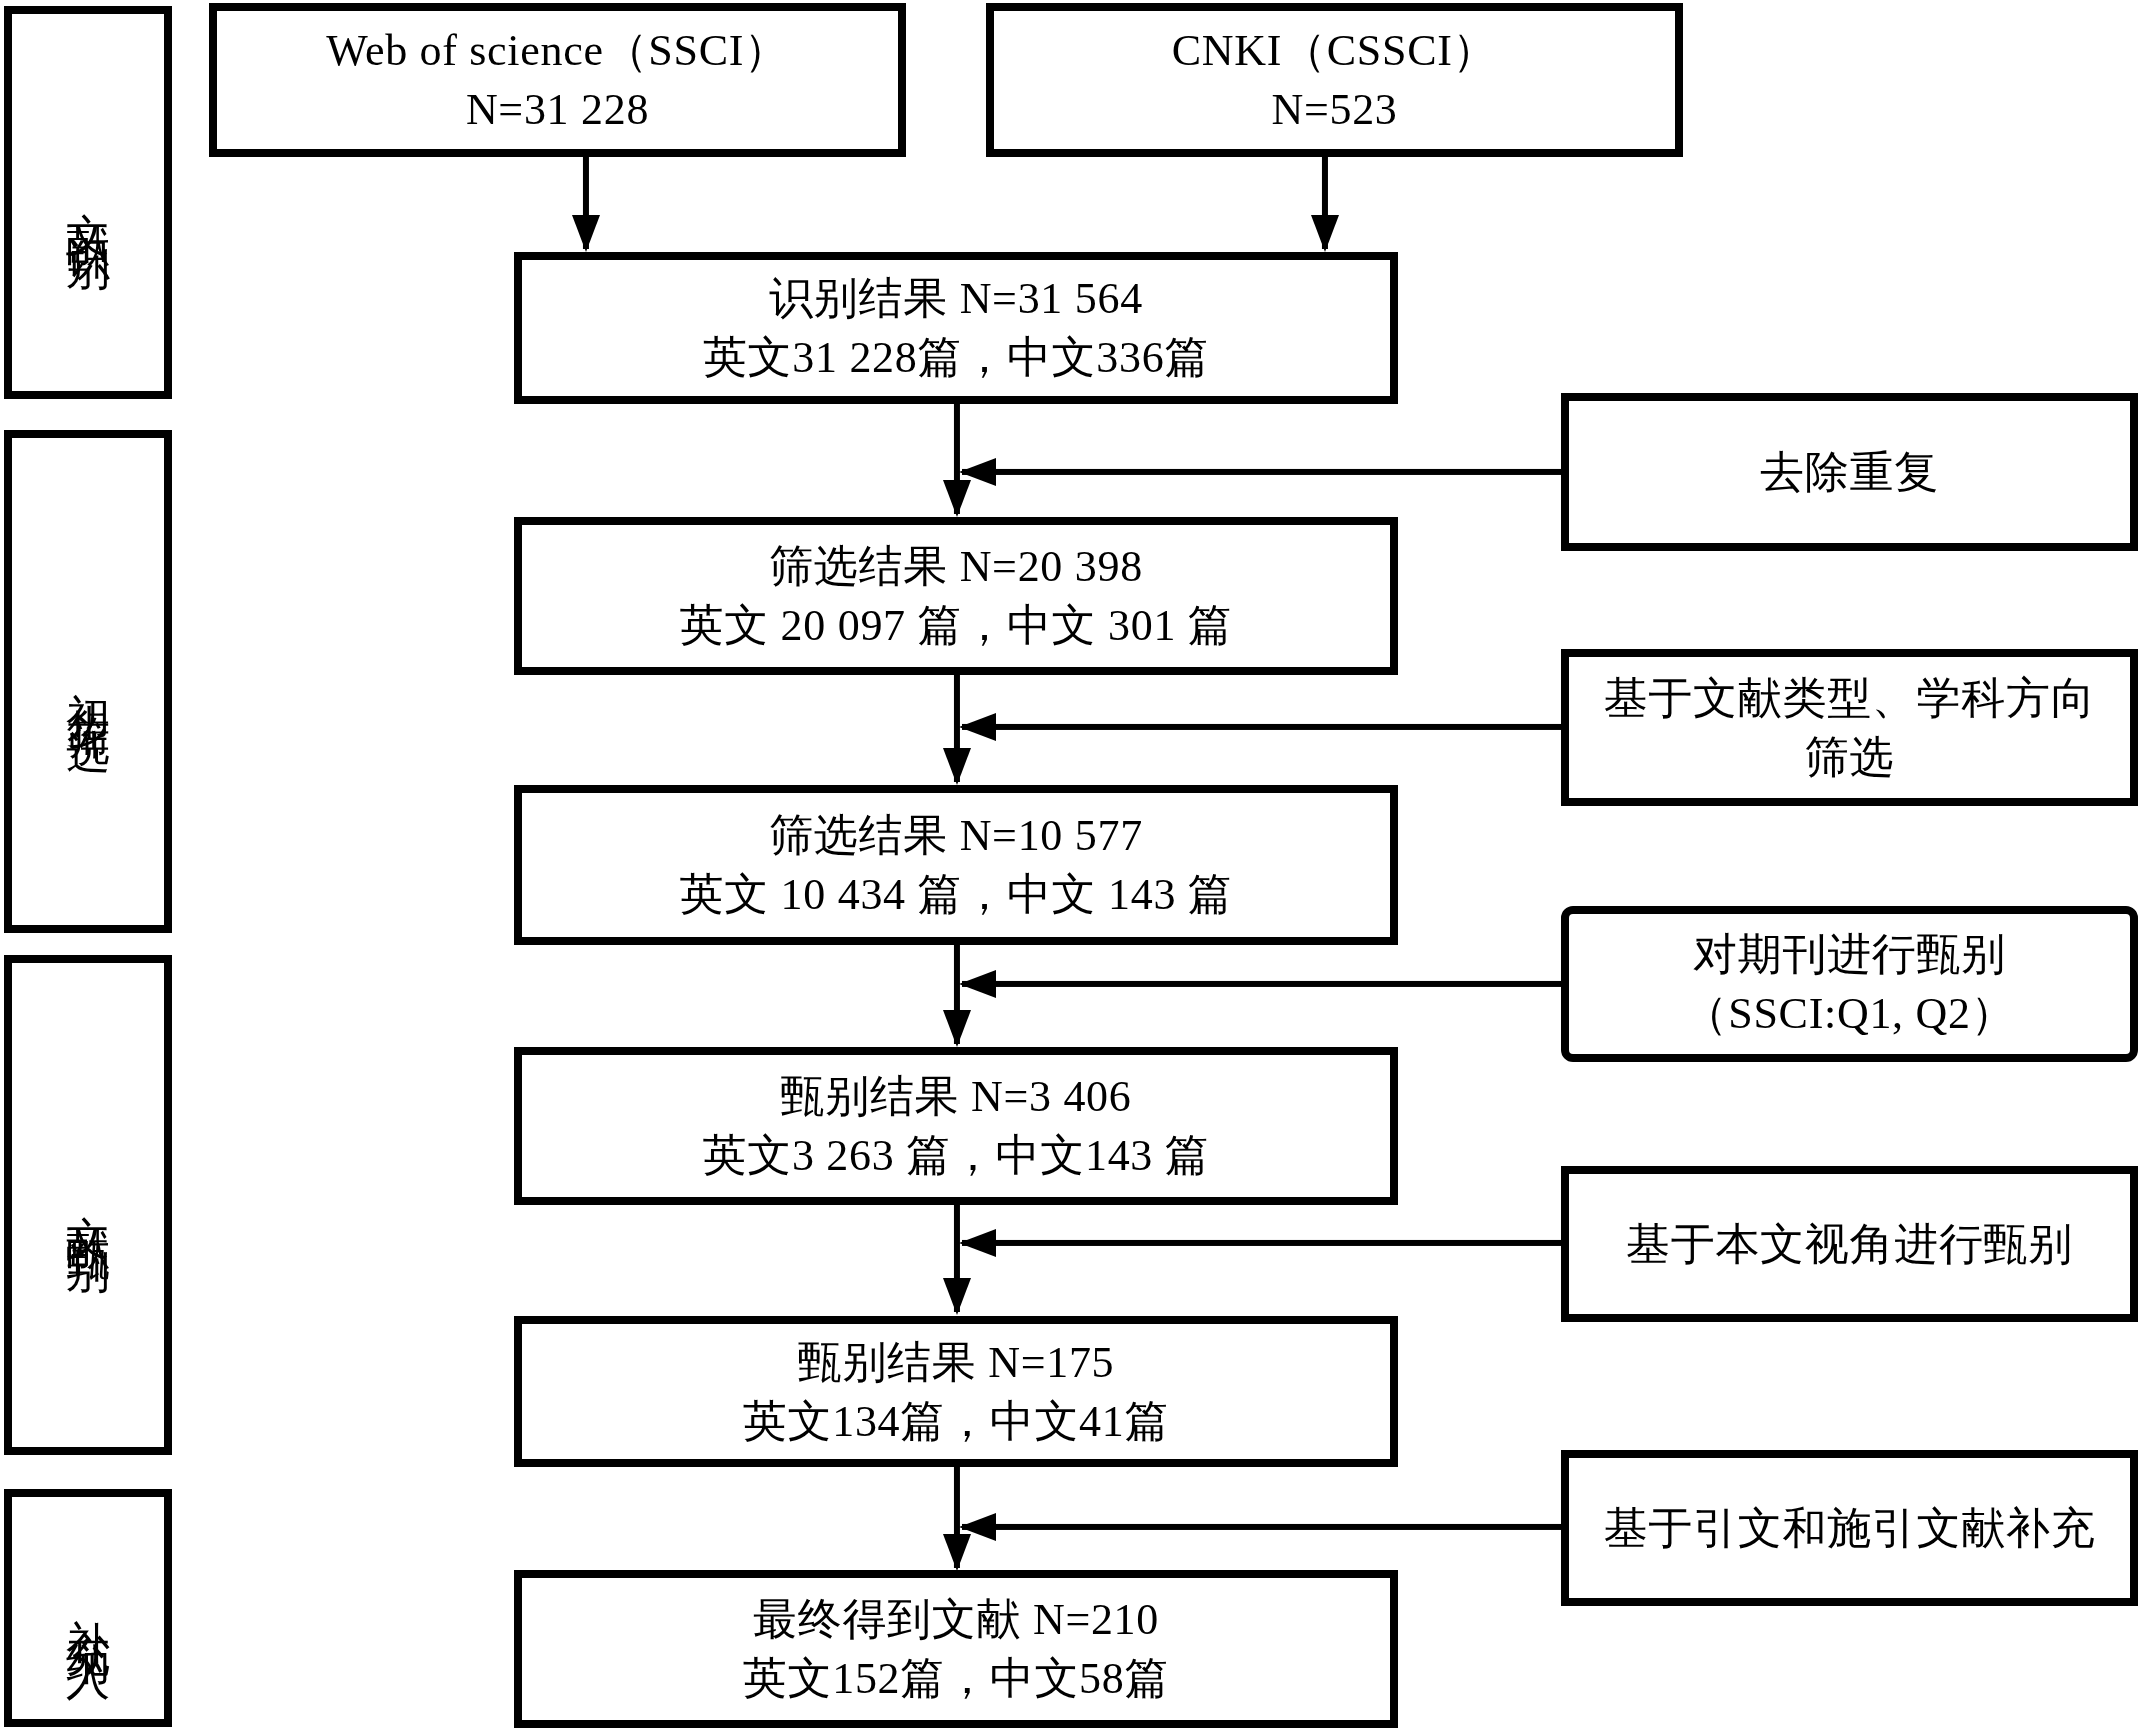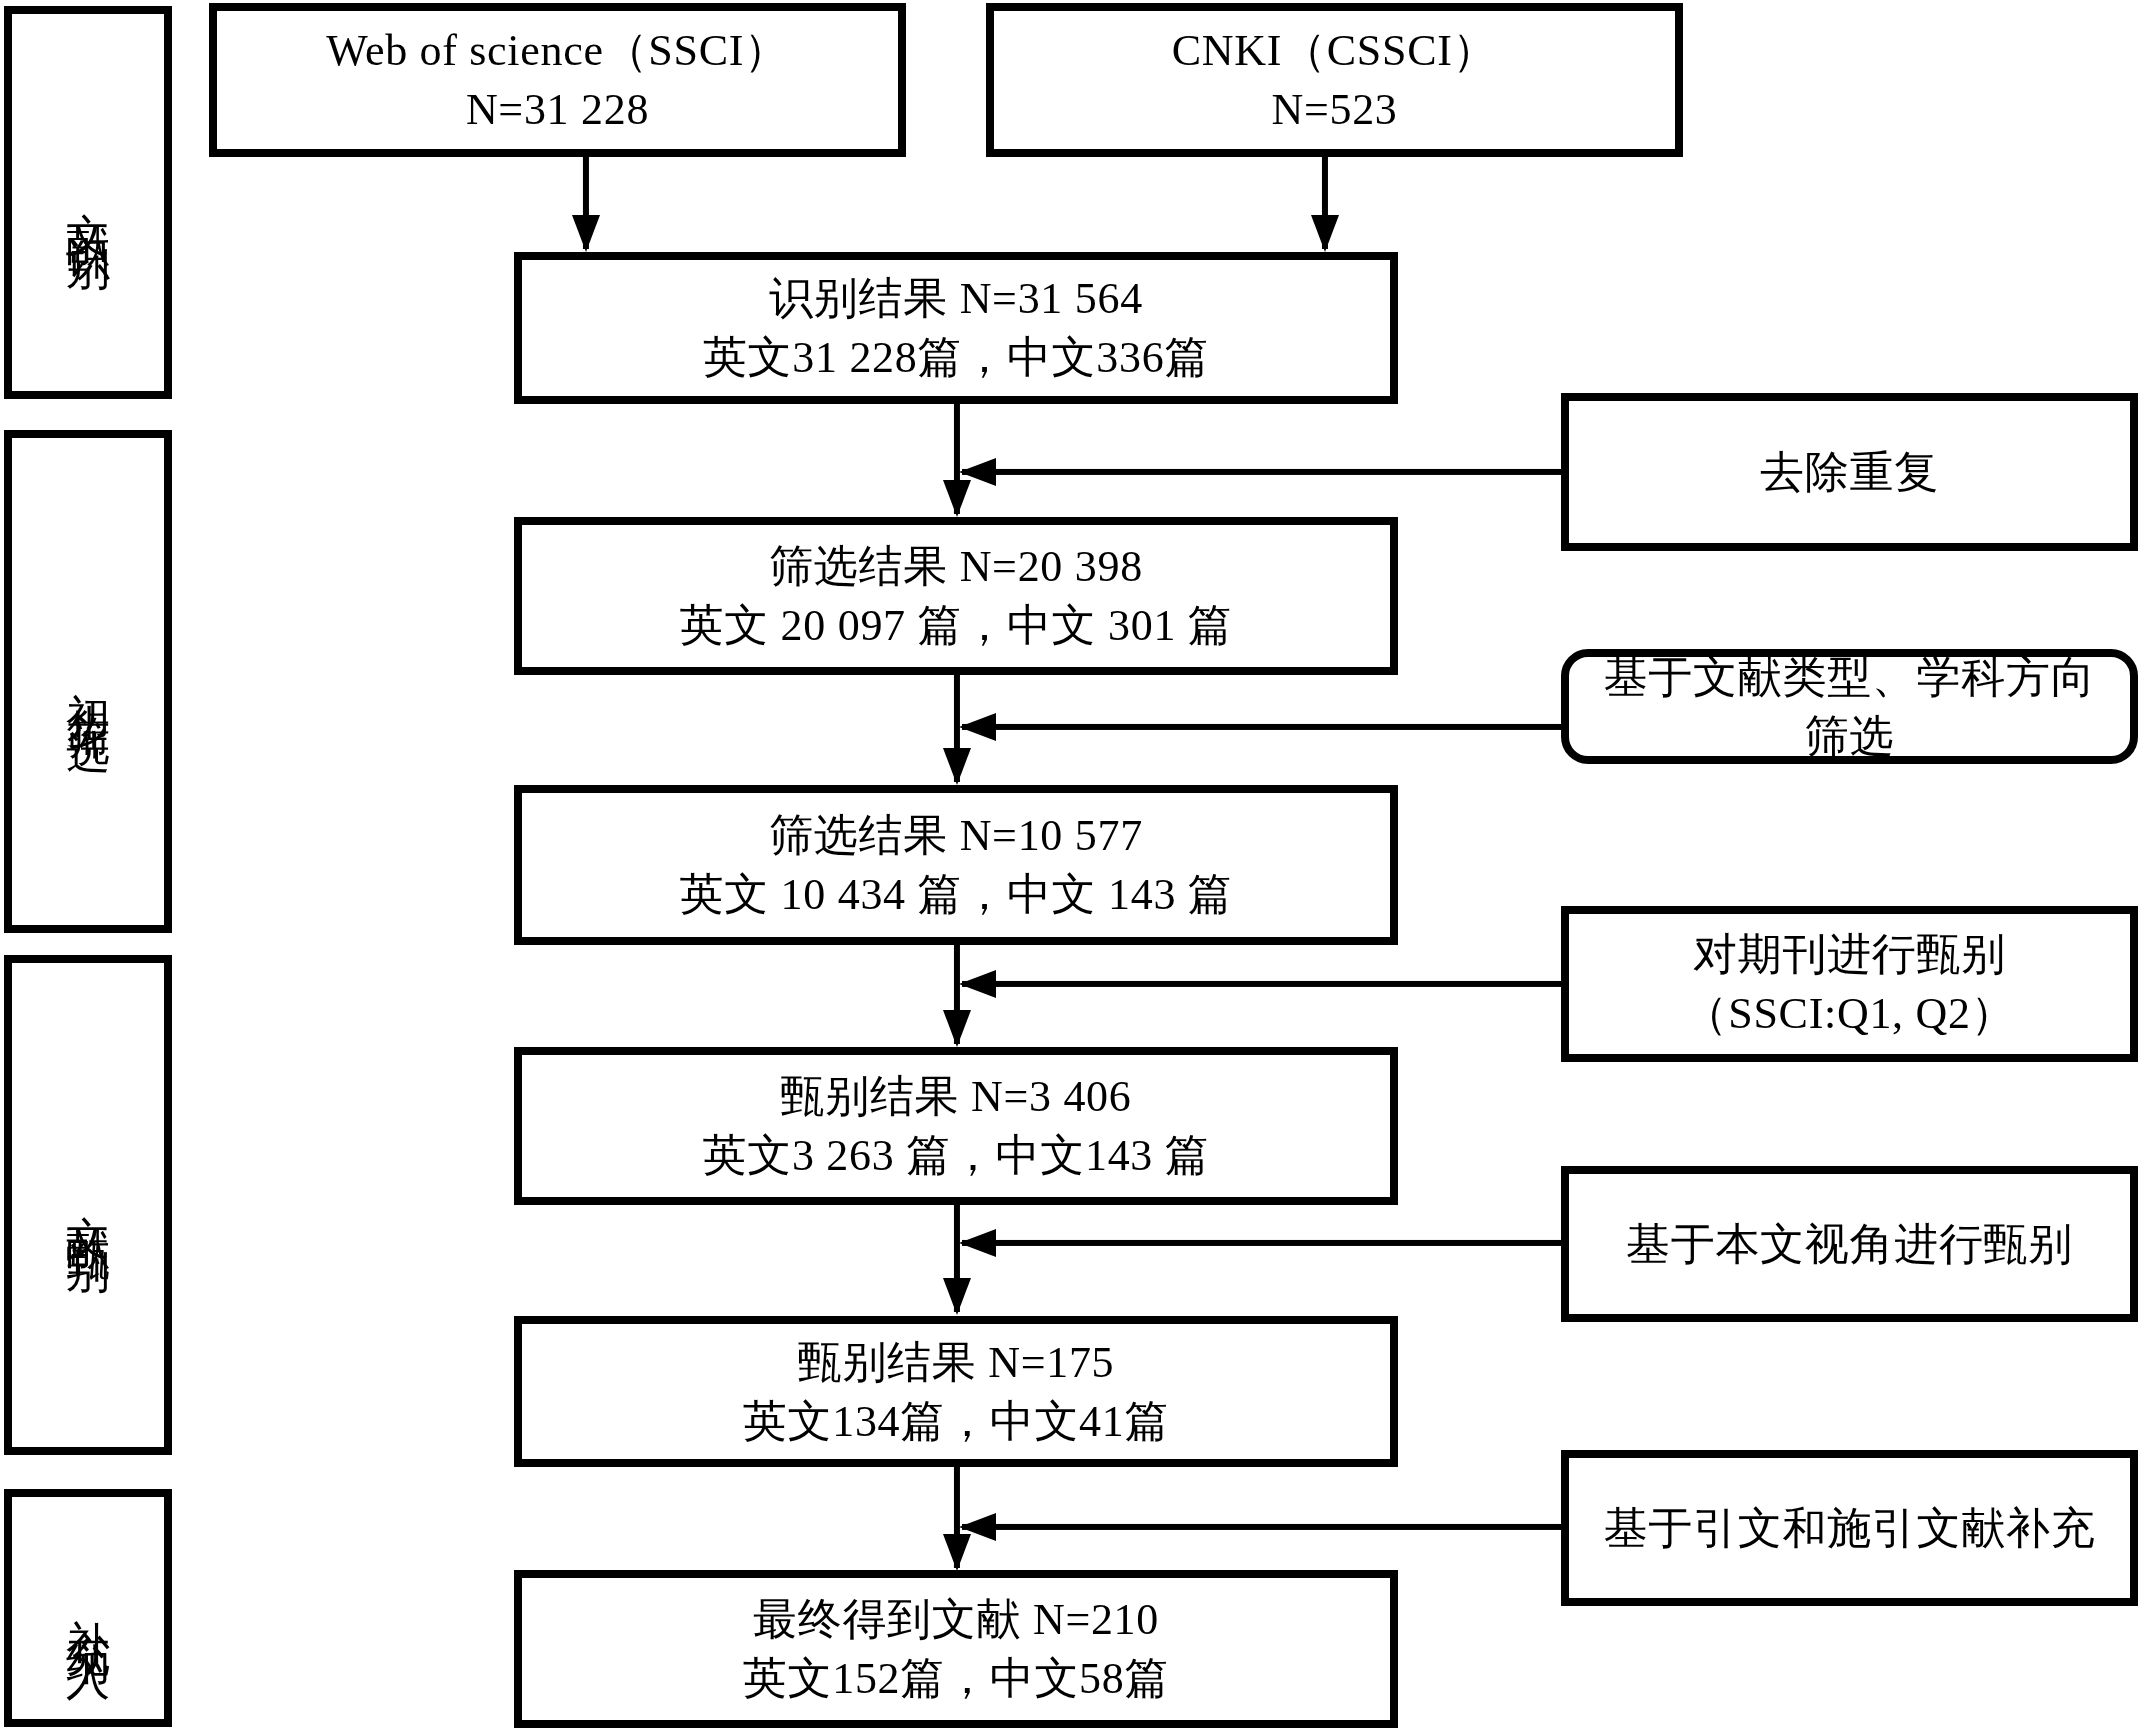--- a/index.html
+++ b/index.html
@@ -143,25 +143,25 @@
     <div class="line">英文134篇，中文41篇</div>
   </div>
   <div class="box" style="left:514px; top:1570px; width:884px; height:158px;">
     <div class="line">最终得到文献 N=210</div>
     <div class="line">英文152篇，中文58篇</div>
   </div>
 
   <div class="box" style="left:1561px; top:393px; width:577px; height:158px;">
     <div class="line">去除重复</div>
   </div>
-  <div class="box" style="left:1561px; top:649px; width:577px; height:115px;border-radius:27px;">
+  <div class="box" style="left:1561px; top:649px; width:577px; height:157px;">
     <div class="line">基于文献类型、学科方向</div>
     <div class="line">筛选</div>
   </div>
-  <div class="box" style="left:1561px; top:906px; width:577px; height:156px;">
+  <div class="box" style="left:1561px; top:906px; width:577px; height:156px;border-radius:12px;">
     <div class="line">对期刊进行甄别</div>
     <div class="line">（SSCI:Q1, Q2）</div>
   </div>
   <div class="box" style="left:1561px; top:1450px; width:577px; height:156px;">
     <div class="line">基于引文和施引文献补充</div>
   </div>
   <div class="box" style="left:1561px; top:1166px; width:577px; height:156px;">
     <div class="line">基于本文视角进行甄别</div>
   </div>
 

